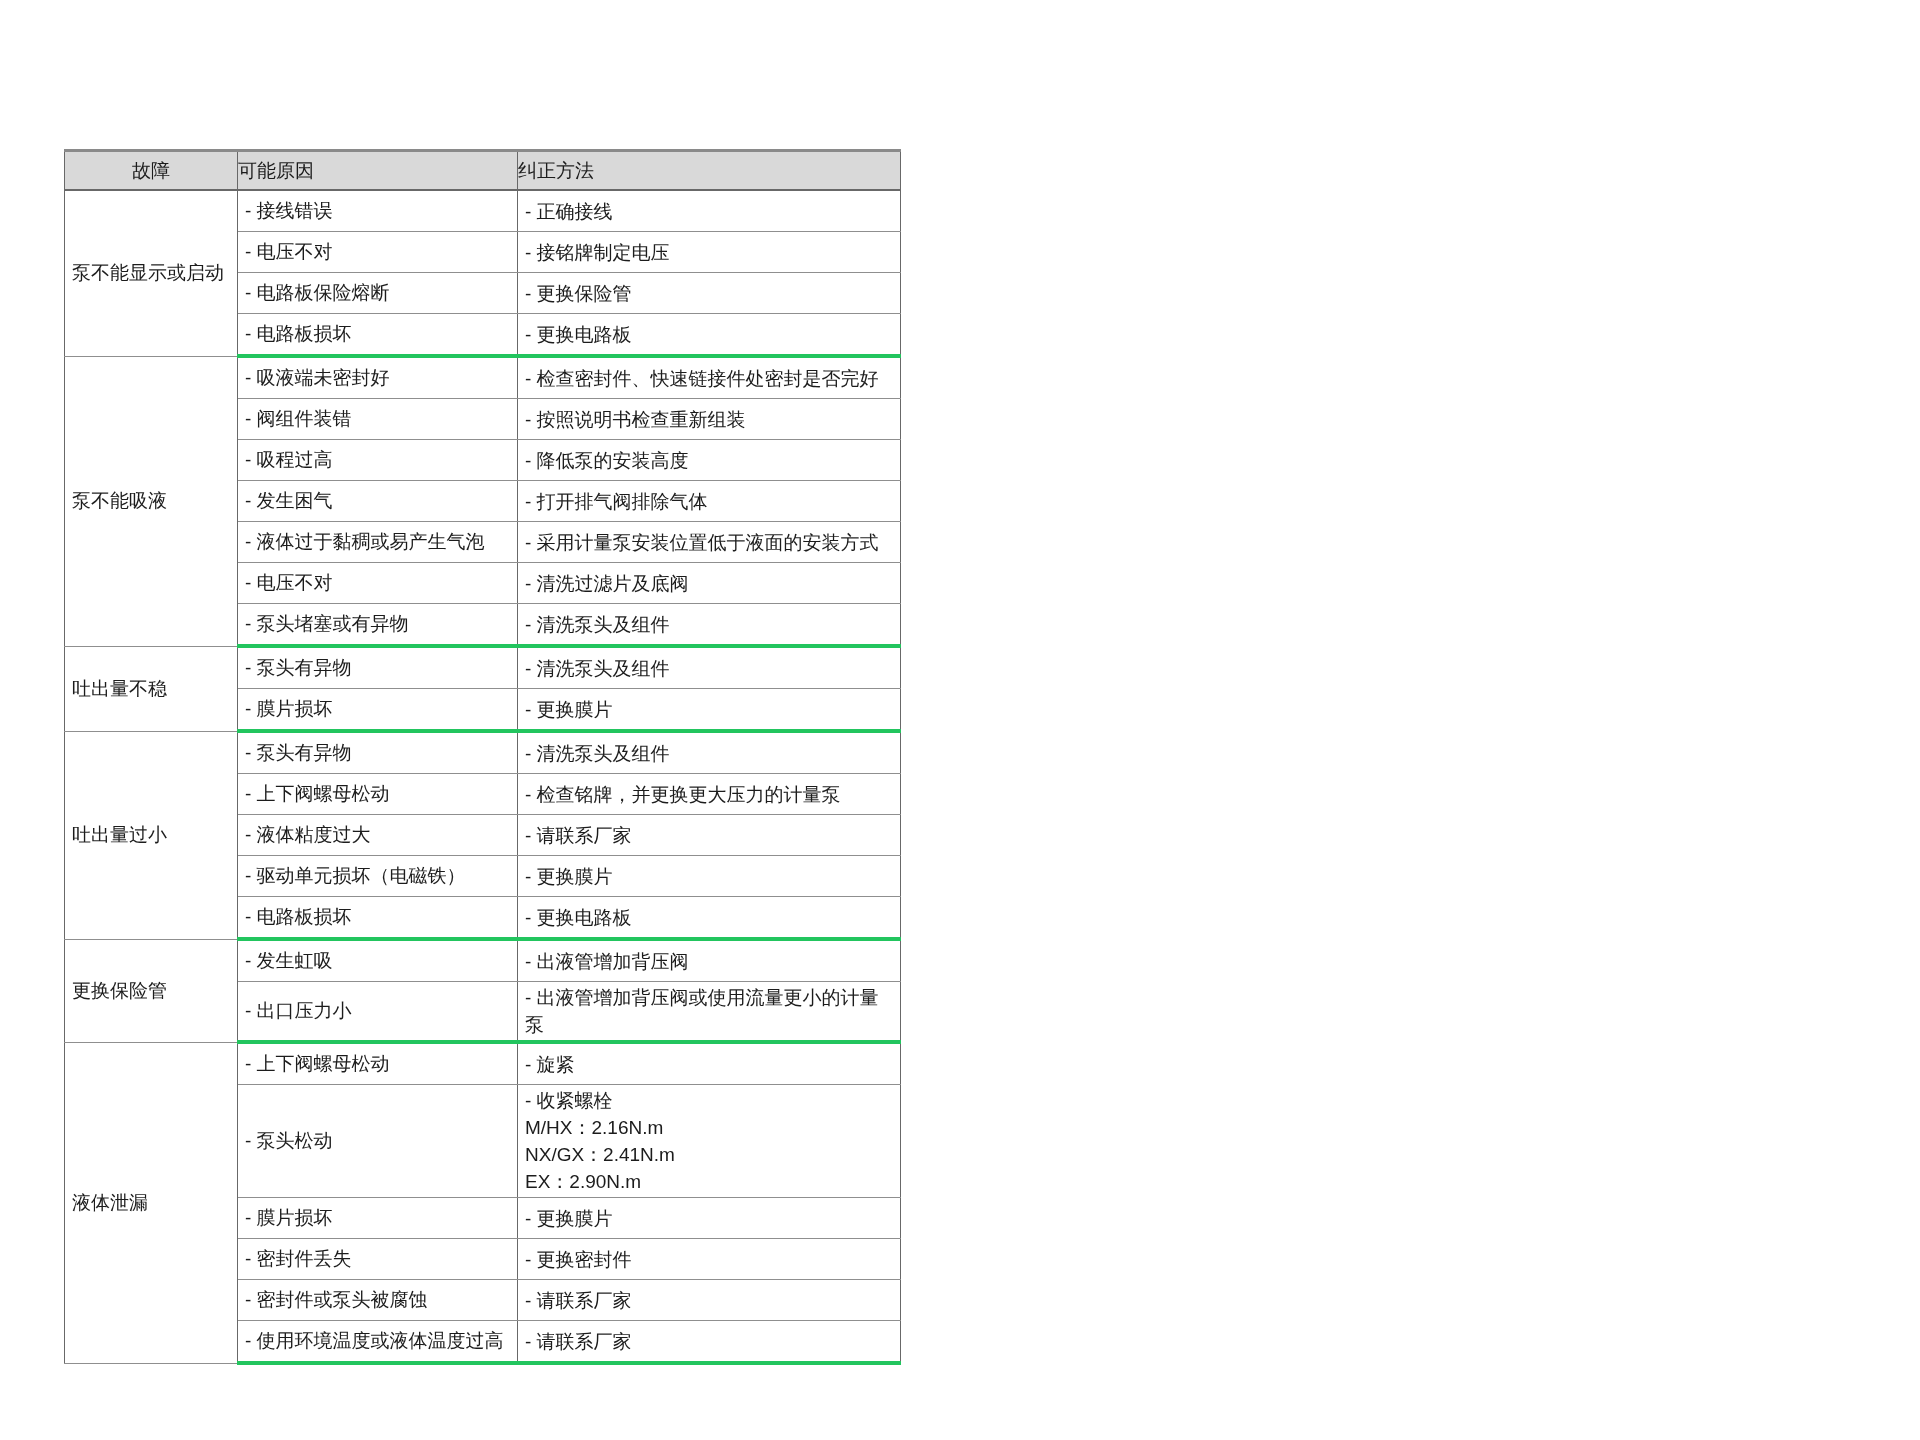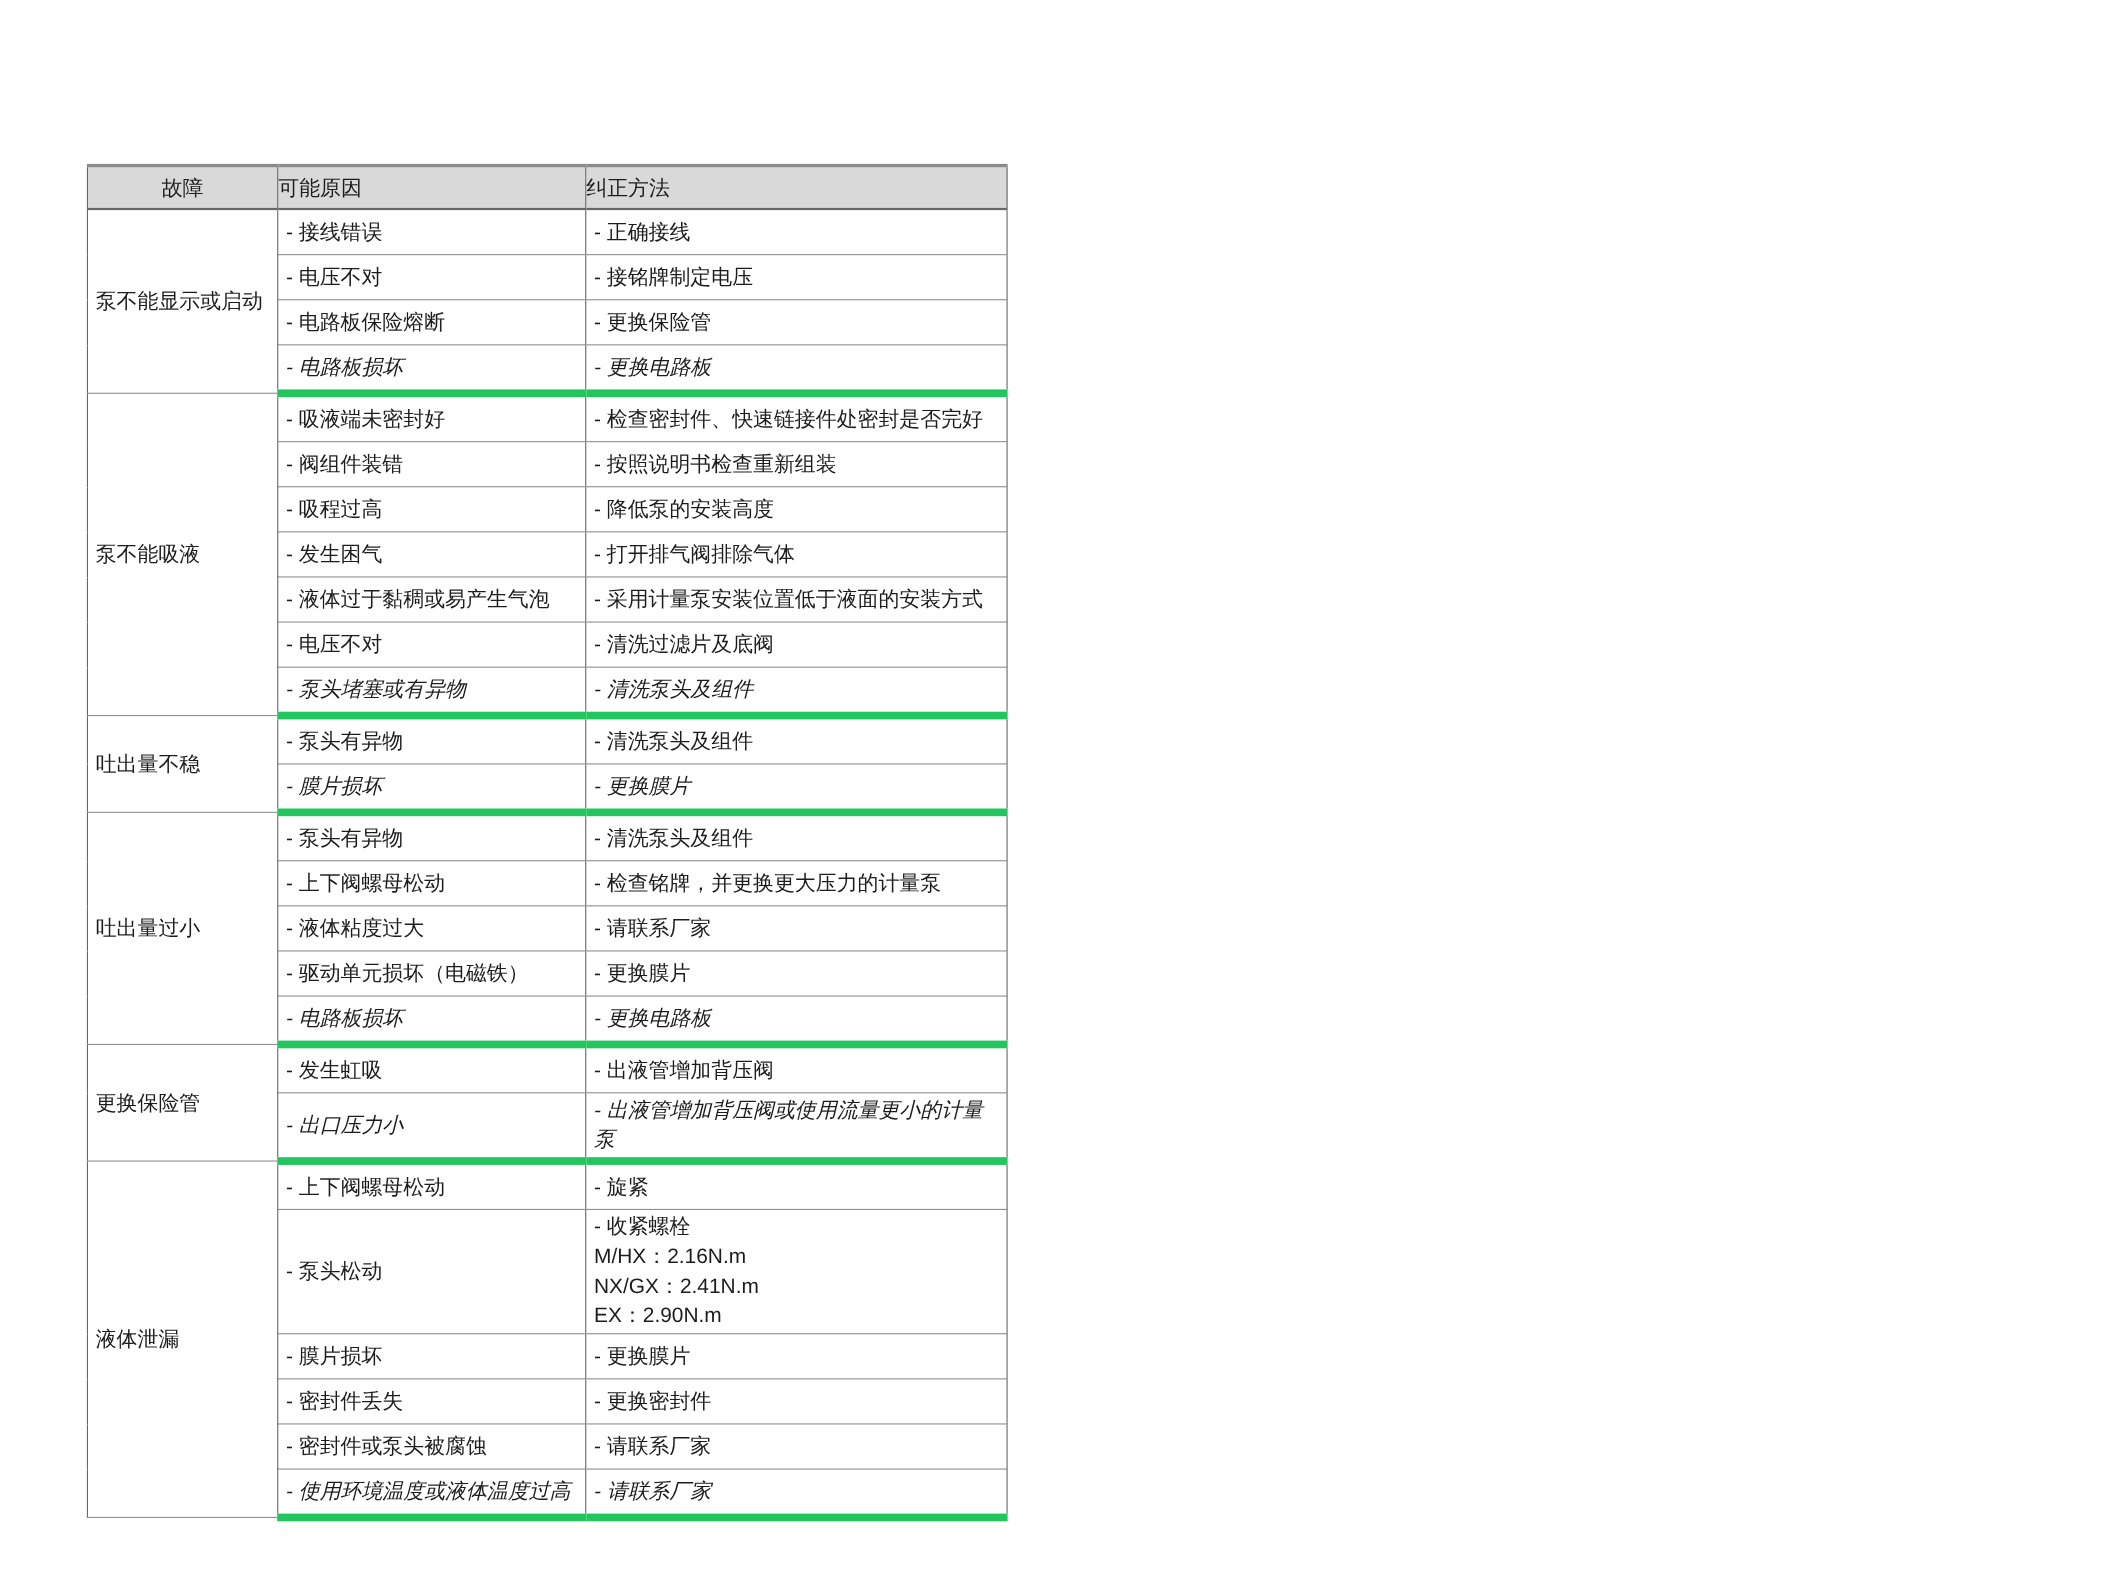--- a/index.html
+++ b/index.html
@@ -21,21 +21,21 @@
     background: #b3b3b3;
     font-size: 30px;
     font-weight: bold;
     line-height: 38px;
     padding-left: 10px;
     color: #111111;
     letter-spacing: 1px;
   }
   table.fault-table {
     position: absolute;
-    left: 79px;
+    left: 64px;
     top: 149px;
     width: 836px;
     border-collapse: collapse;
     table-layout: fixed;
     font-size: 19px;
     color: #1c1c1c;
   }
   table.fault-table th {
     background: #d9d9d9;
     height: 37px;
@@ -58,21 +58,21 @@
     padding: 2px 7px;
   }
   td.fault-cell {
     border-bottom: 2px solid #686868;
     padding: 2px 4px;
   }
   td.fix-cell {
     white-space: pre-line;
     line-height: 27px;
   }
-  tr.group-end td { border-bottom: 7px solid #22c55e; font-style: italic; }
+  tr.group-end td { border-bottom: 4px solid #22c55e; }
   .footer {
     position: absolute;
     left: 64px;
     top: 1356px;
     width: 841px;
     height: 32px;
     display: flex;
     align-items: center;
   }
   .pagenum {

